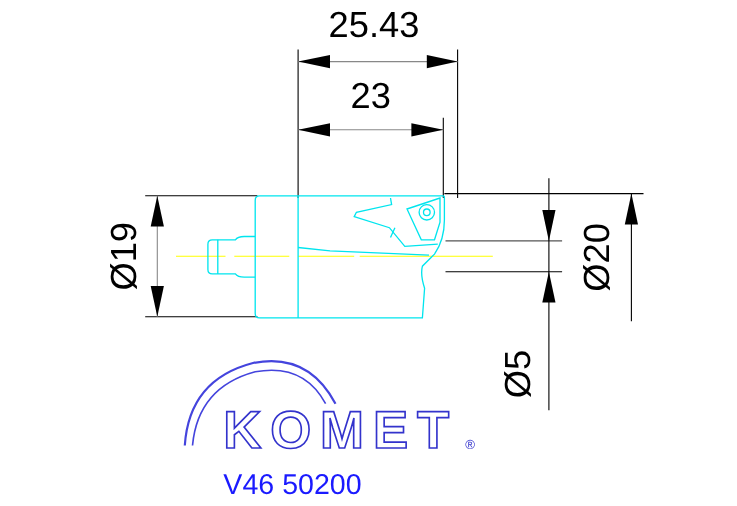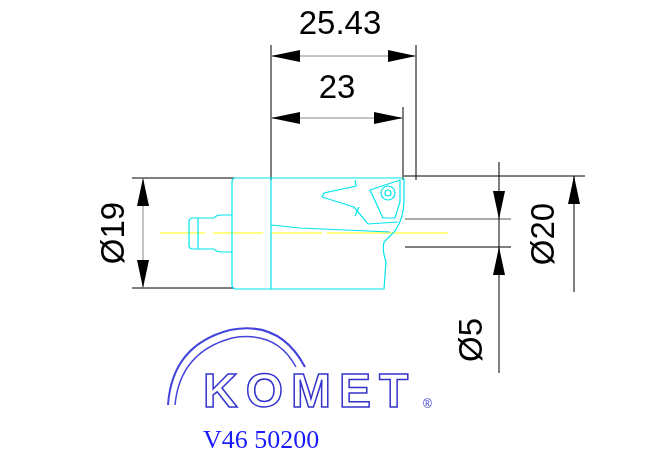--- a/index.html
+++ b/index.html
@@ -1,19 +1,19 @@
 <!DOCTYPE html>
 <html><head>
   <meta charset="utf-8">
   <style>
     html, body { margin: 0; padding: 0; background: #ffffff; }
     body { width: 670px; height: 460px; position: relative; overflow: hidden; font-family: "Liberation Sans", sans-serif; }
     svg { position: absolute; left: 0; top: 0; }
     .dimtext { font-family: "Liberation Sans", sans-serif; font-size: 33px; fill: #000000; }
-    .label { position: absolute; font-family: Liberation Serif, serif; color: #1a1aff; font-size: 26px; }
+    .label { position: absolute; font-family: Liberation Sans, sans-serif; color: #1a1aff; font-size: 26px; }
   </style>
 </head>
 <body>
 
 <svg width="670" height="460" viewBox="0 0 670 460">
   <defs>
     <marker id="arr" viewBox="0 0 10 10" refX="10" refY="5" markerWidth="10" markerHeight="6" orient="auto-start-reverse" markerUnits="userSpaceOnUse">
     </marker>
   </defs>
 

